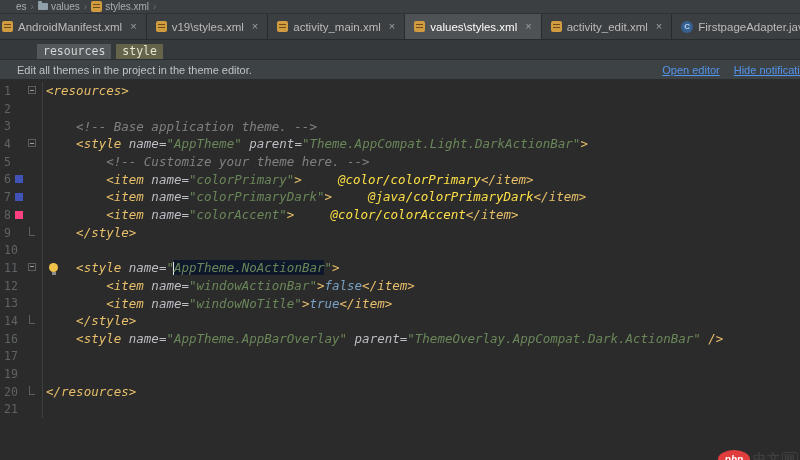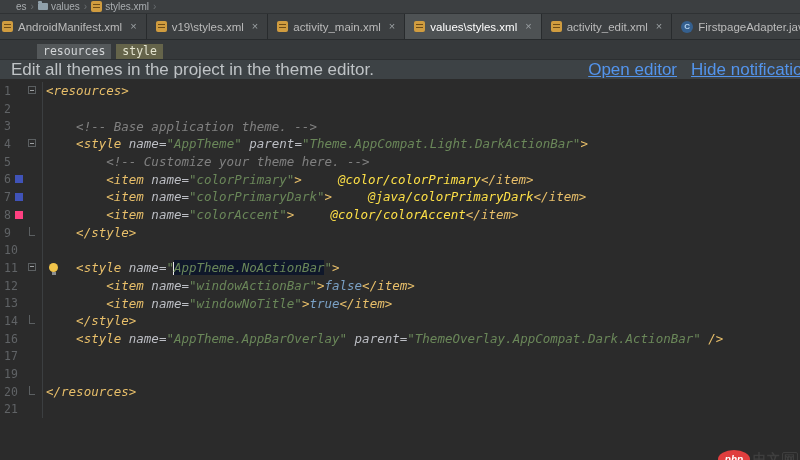--- a/index.html
+++ b/index.html
@@ -30,21 +30,21 @@
   }
   .tab:first-child{margin-left:-7px;}
   .tab.active{background:#4e5254;color:#ffffff;}
   .tab-close{color:#9ba0a3;font-size:11px;margin-left:3px;line-height:1;}
   
   .crumb-bar{height:19px;background:#36393b;display:flex;align-items:flex-end;padding-left:37px;gap:5px;border-bottom:1px solid #2c2f31;font-family:"DejaVu Sans Mono",monospace;font-size:11.5px;}
   .chip{padding:1px 6px;line-height:13px;}
   .chip.gray{background:#54585a;color:#d3d5d7;}
   .chip.olive{background:#65644a;color:#e4e4cf;}
   
-  .notif-bar{height:20px;background:#3d4245;display:flex;align-items:center;font-size:17px;color:#bfc3c6;position:relative;border-bottom:3px solid #14b8a6;padding-left:11px;}
+  .notif-bar{height:20px;background:#3d4245;display:flex;align-items:center;font-size:11px;color:#bfc3c6;position:relative;border-bottom:3px solid #14b8a6;padding-left:17px;}
   .notif-links{position:absolute;right:-12px;top:0;height:100%;display:flex;align-items:center;gap:14px;}
   .notif-link{color:#5394ec;text-decoration:underline;white-space:nowrap;cursor:pointer;}
   
   .editor{position:absolute;top:79px;left:0;right:0;bottom:0;background:#2b2b2b;
     font-family:"DejaVu Sans Mono","Liberation Mono",monospace;font-size:12.5px;padding-top:3px;}
   .line{display:flex;height:17.7px;align-items:center;}
   .gutter{width:42px;flex:none;position:relative;align-self:stretch;border-right:1px solid #3c3f41;color:#606366;font-size:11.5px;}
   .num{position:absolute;left:4px;top:2px;}
   .swatch{position:absolute;left:15px;top:5px;width:8px;height:8px;}
   .fold-s{position:absolute;left:28px;top:4px;width:8px;height:8px;border:1px solid #5b5f61;box-sizing:border-box;}

